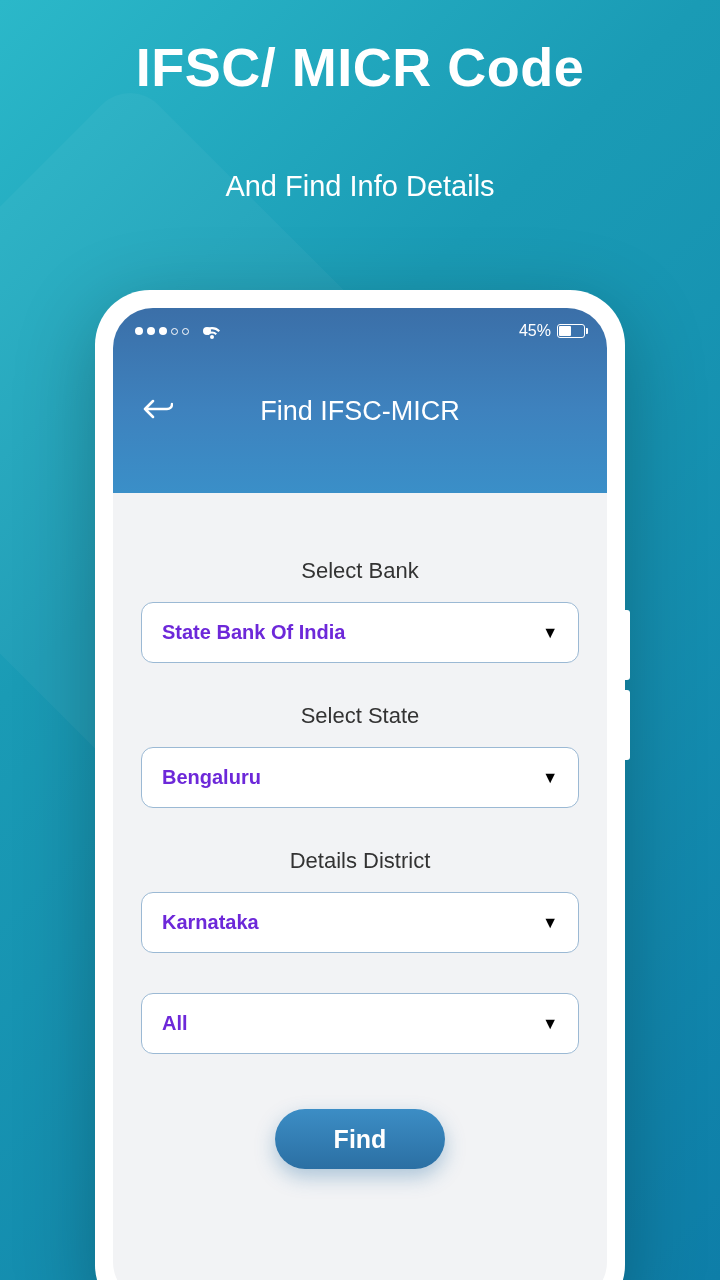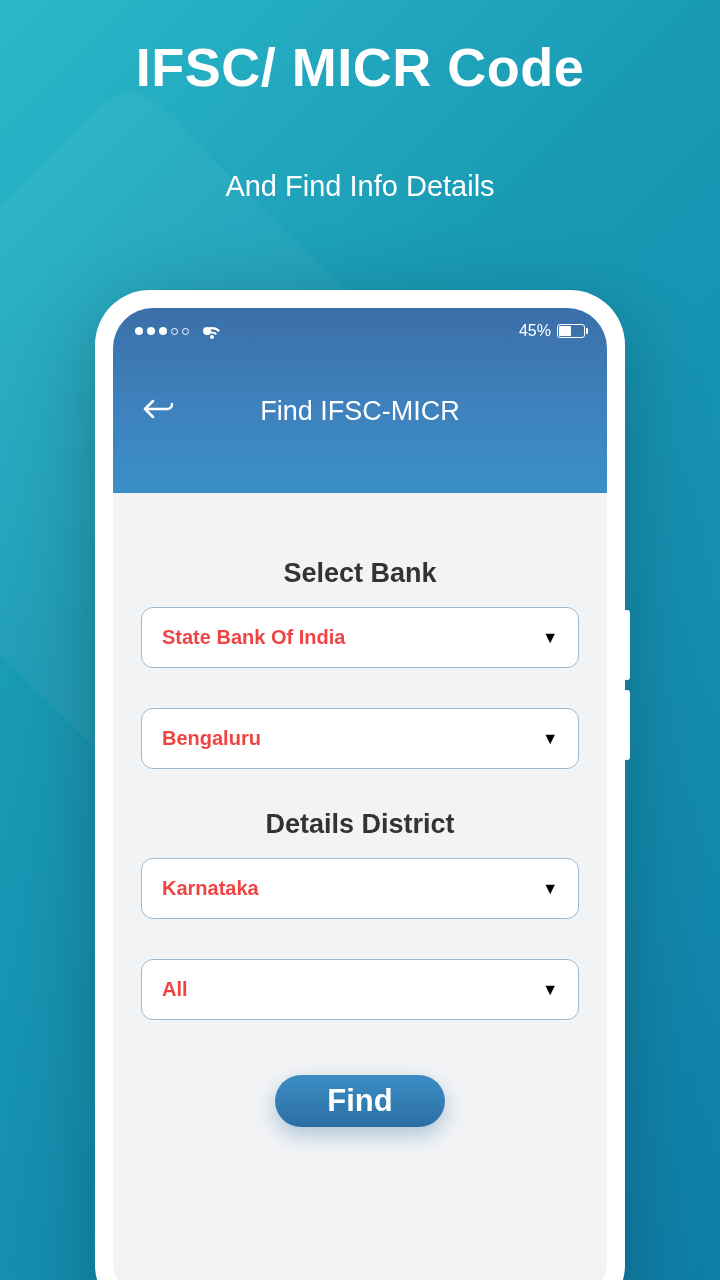--- a/index.html
+++ b/index.html
@@ -22,25 +22,25 @@
 .battery-wrap{display:flex;align-items:center;gap:6px;}
 .battery{width:28px;height:14px;border:1.5px solid #fff;border-radius:3px;position:relative;}
 .battery::after{content:'';position:absolute;right:-4px;top:3px;width:2px;height:6px;background:#fff;border-radius:0 1px 1px 0;}
 .battery .fill{position:absolute;left:1px;top:1px;width:45%;height:calc(100% - 2px);background:#fff;border-radius:1px;}
 .appbar{display:flex;align-items:center;padding:54px 30px 0 30px;color:#fff;}
 .back-arrow{font-size:30px;}
 .appbar-title{flex:1;text-align:center;font-size:27px;font-weight:500;margin-left:-30px;}
 .form{padding:40px 28px 0 28px;text-align:center;}
 .form-group{margin-top:40px;}
 .form-group:first-child{margin-top:25px;}
-.form-label{font-size:27px;font-weight:700;color:#333;margin-bottom:18px;display:block;}
+.form-label{font-size:22px;font-weight:400;color:#333;margin-bottom:18px;display:block;}
 .select-box{display:flex;align-items:center;justify-content:space-between;background:#fff;border:1.5px solid #9bb9d4;border-radius:12px;padding:18px 20px;text-align:left;}
-.select-box .val{font-size:20px;font-weight:700;color:#ef4444;}
+.select-box .val{font-size:20px;font-weight:700;color:#6d28d9;}
 .select-box .chev{font-size:16px;color:#000;}
-.find-btn{margin:55px auto 16px;width:170px;height:52px;border-radius:40px;background:linear-gradient(180deg,#3c8dc5 0%,#2b6fa3 100%);color:#fff;font-size:31px;font-weight:600;display:flex;align-items:center;justify-content:center;box-shadow:0 8px 20px rgba(43,111,163,0.35);}
+.find-btn{margin:55px auto 16px;width:170px;height:60px;border-radius:40px;background:linear-gradient(180deg,#3c8dc5 0%,#2b6fa3 100%);color:#fff;font-size:25px;font-weight:600;display:flex;align-items:center;justify-content:center;box-shadow:0 8px 20px rgba(43,111,163,0.35);}
 </style>
 </head>
 <body>
 
 <div class="bg-shape"></div>
 
 <div class="header-block">
   <h1>IFSC/ MICR Code</h1>
   <p>
     <br>
@@ -90,20 +90,21 @@
 
       <div class="form-group">
         <span class="form-label">Select Bank</span>
         <div class="select-box">
           <span class="val">State Bank Of India</span>
           <span class="chev">▼</span>
         </div>
       </div>
 
       <div class="form-group">
+        <span class="form-label">Select State</span>
         <div class="select-box">
           <span class="val">Bengaluru</span>
           <span class="chev">▼</span>
         </div>
       </div>
 
       <div class="form-group">
         <span class="form-label">Details District</span>
         <div class="select-box">
           <span class="val">Karnataka</span>

